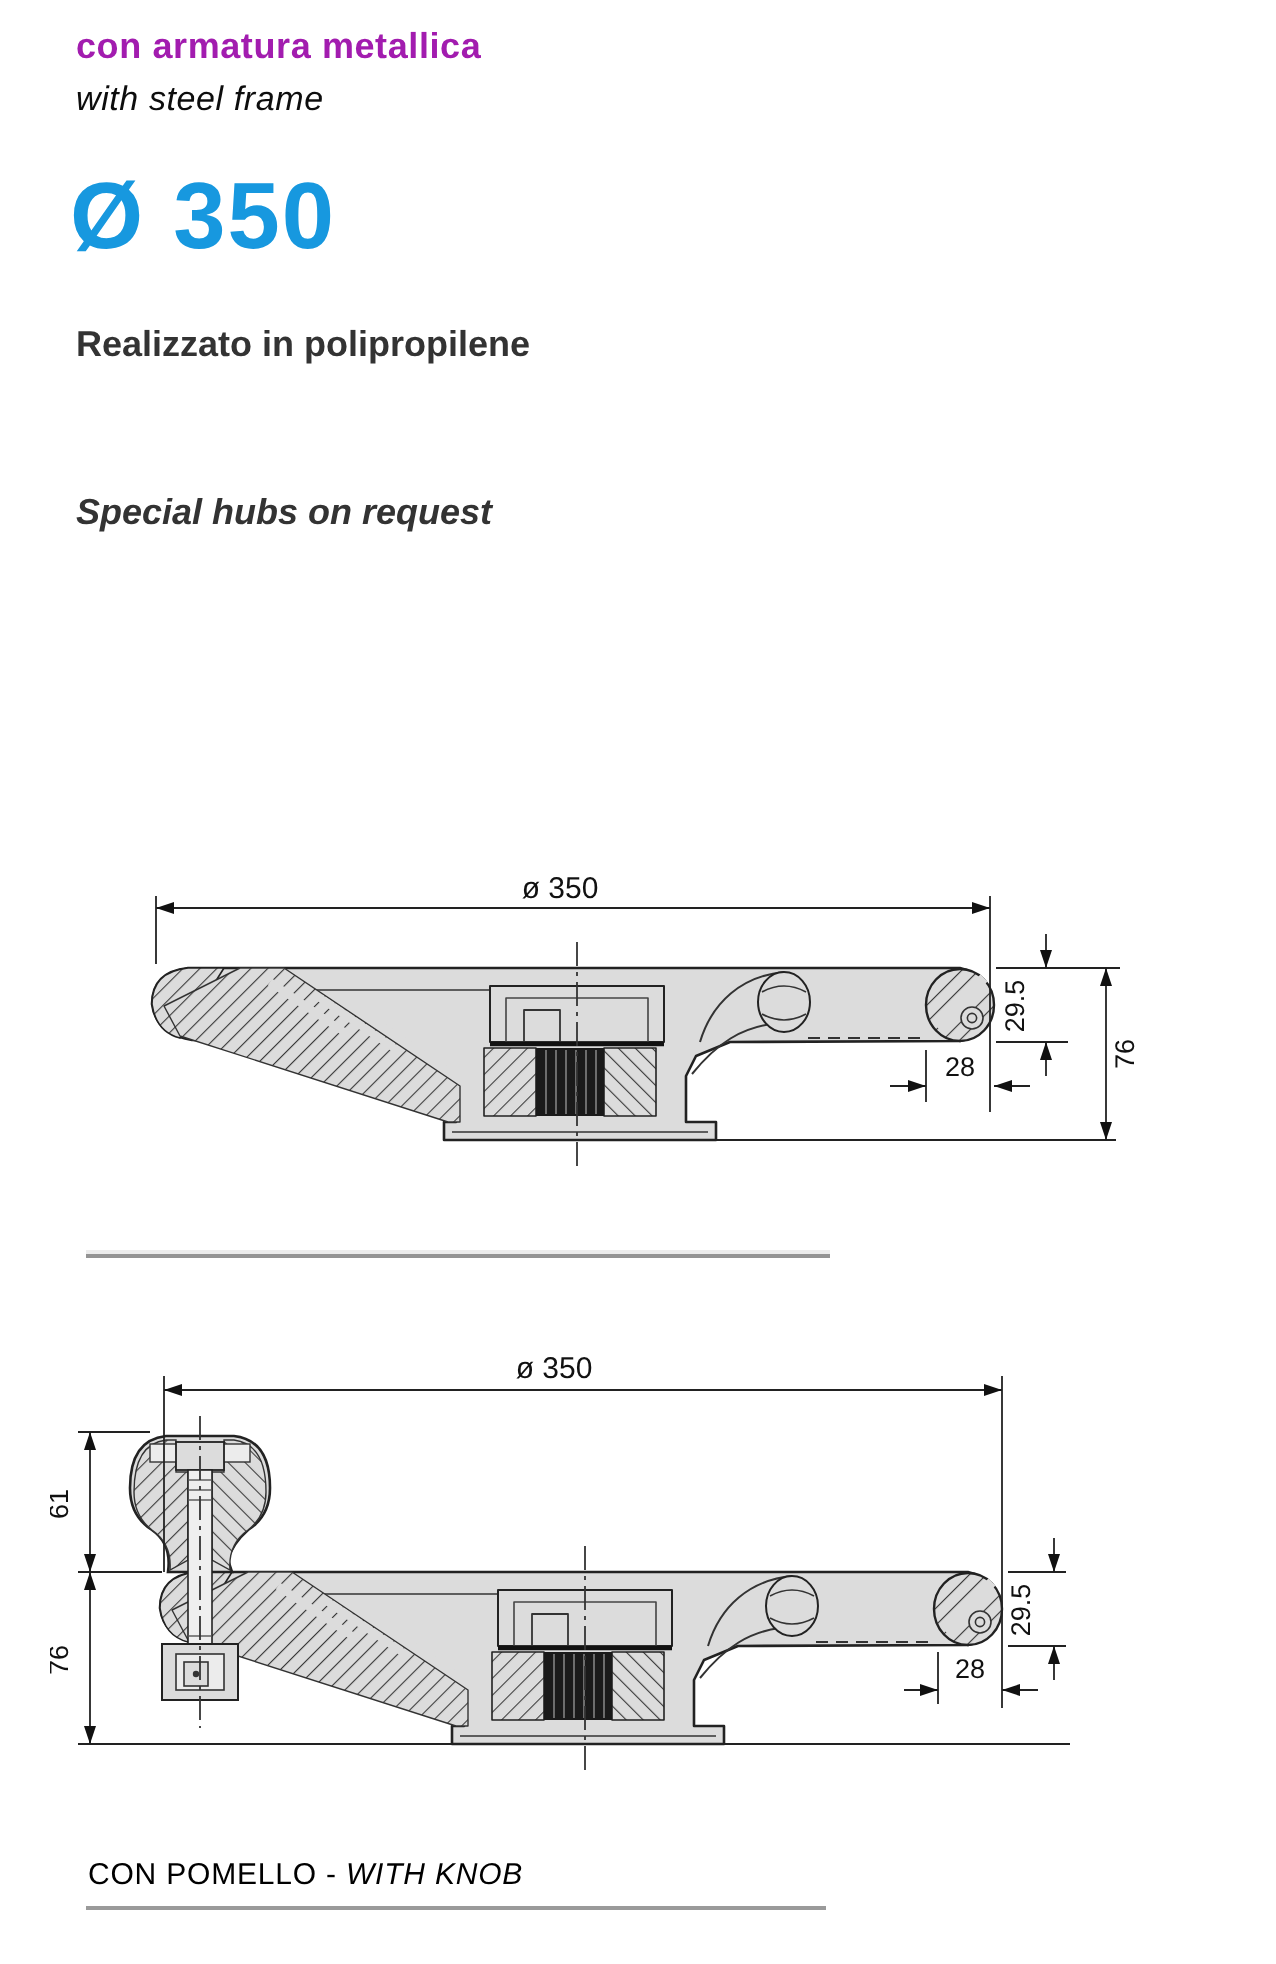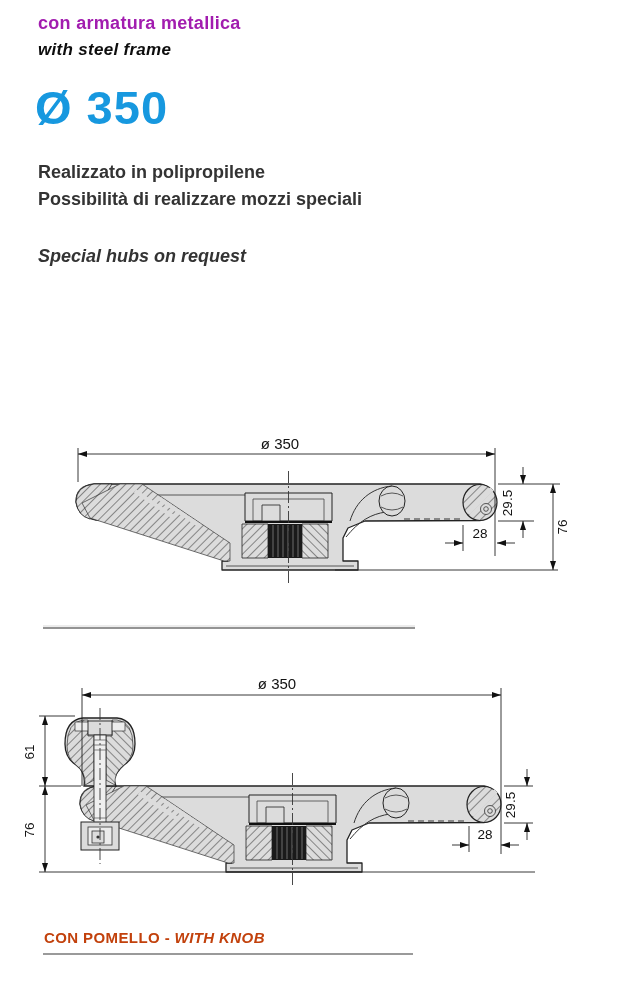--- a/index.html
+++ b/index.html
@@ -2,43 +2,42 @@
 <html><head>
 <meta charset="utf-8">
 <style>
   html,body{margin:0;padding:0;}
   body{
     width:638px;height:982px;position:relative;background:#ffffff;
     font-family:"Liberation Sans",sans-serif;overflow:hidden;color:#111;
   }
   .abs{position:absolute;}
   .title-it{left:38px;top:13px;font-size:18px;font-weight:bold;letter-spacing:.3px;color:#a21caf;}
-  .title-en{left:38px;top:40px;font-size:17px;font-weight:bold;font-style:italic;letter-spacing:.3px;color:#0d0d0d;}
+  .title-en{left:38px;top:40px;font-size:17px;font-weight:normal;font-style:italic;letter-spacing:.3px;color:#0d0d0d;}
   .diameter-heading{left:35px;top:80px;font-size:47px;font-weight:bold;letter-spacing:1px;color:#1798DF;}
   .desc{left:38px;font-size:18px;color:#333;line-height:27px;font-weight:bold;}
   .desc-it{top:159px;}
   .desc-en{top:243px;font-style:italic;}
   .drawing1{left:40px;top:425px;}
   .drawing2{left:25px;top:668px;}
   .divider{left:43px;top:625px;width:372px;height:0;border-top:2px solid #ececec;border-bottom:2px solid #949494;}
-  .footer-caption{left:44px;top:929px;font-size:15px;font-weight:bold;color:#c2410c;letter-spacing:.4px;}
+  .footer-caption{left:44px;top:929px;font-size:15px;font-weight:normal;color:#000000;letter-spacing:.4px;}
   .footer-caption .en{font-style:italic;}
   .footer-rule{left:43px;top:953px;width:370px;height:2px;background:#9a9a9a;}
   svg text{font-family:"Liberation Sans",sans-serif;fill:#111;}
 </style>
 </head>
 <body>
 
 <div class="abs title-it">con armatura metallica</div>
 <div class="abs title-en">with steel frame</div>
 <div class="abs diameter-heading">Ø 350</div>
 
 <div class="abs desc desc-it">
   <div>Realizzato in polipropilene</div>
-  <div>Possibilità di realizzare mozzi speciali</div>
 </div>
 <div class="abs desc desc-en">
   <div>Special hubs on request</div>
 </div>
 
 <div class="abs drawing1">
 <svg width="560" height="175" viewBox="0 0 560 175">
   <defs>
     <pattern id="hA1" width="6" height="6" patternUnits="userSpaceOnUse" patternTransform="rotate(45)">
       <rect width="6" height="6" fill="#dcdcdc"></rect>

